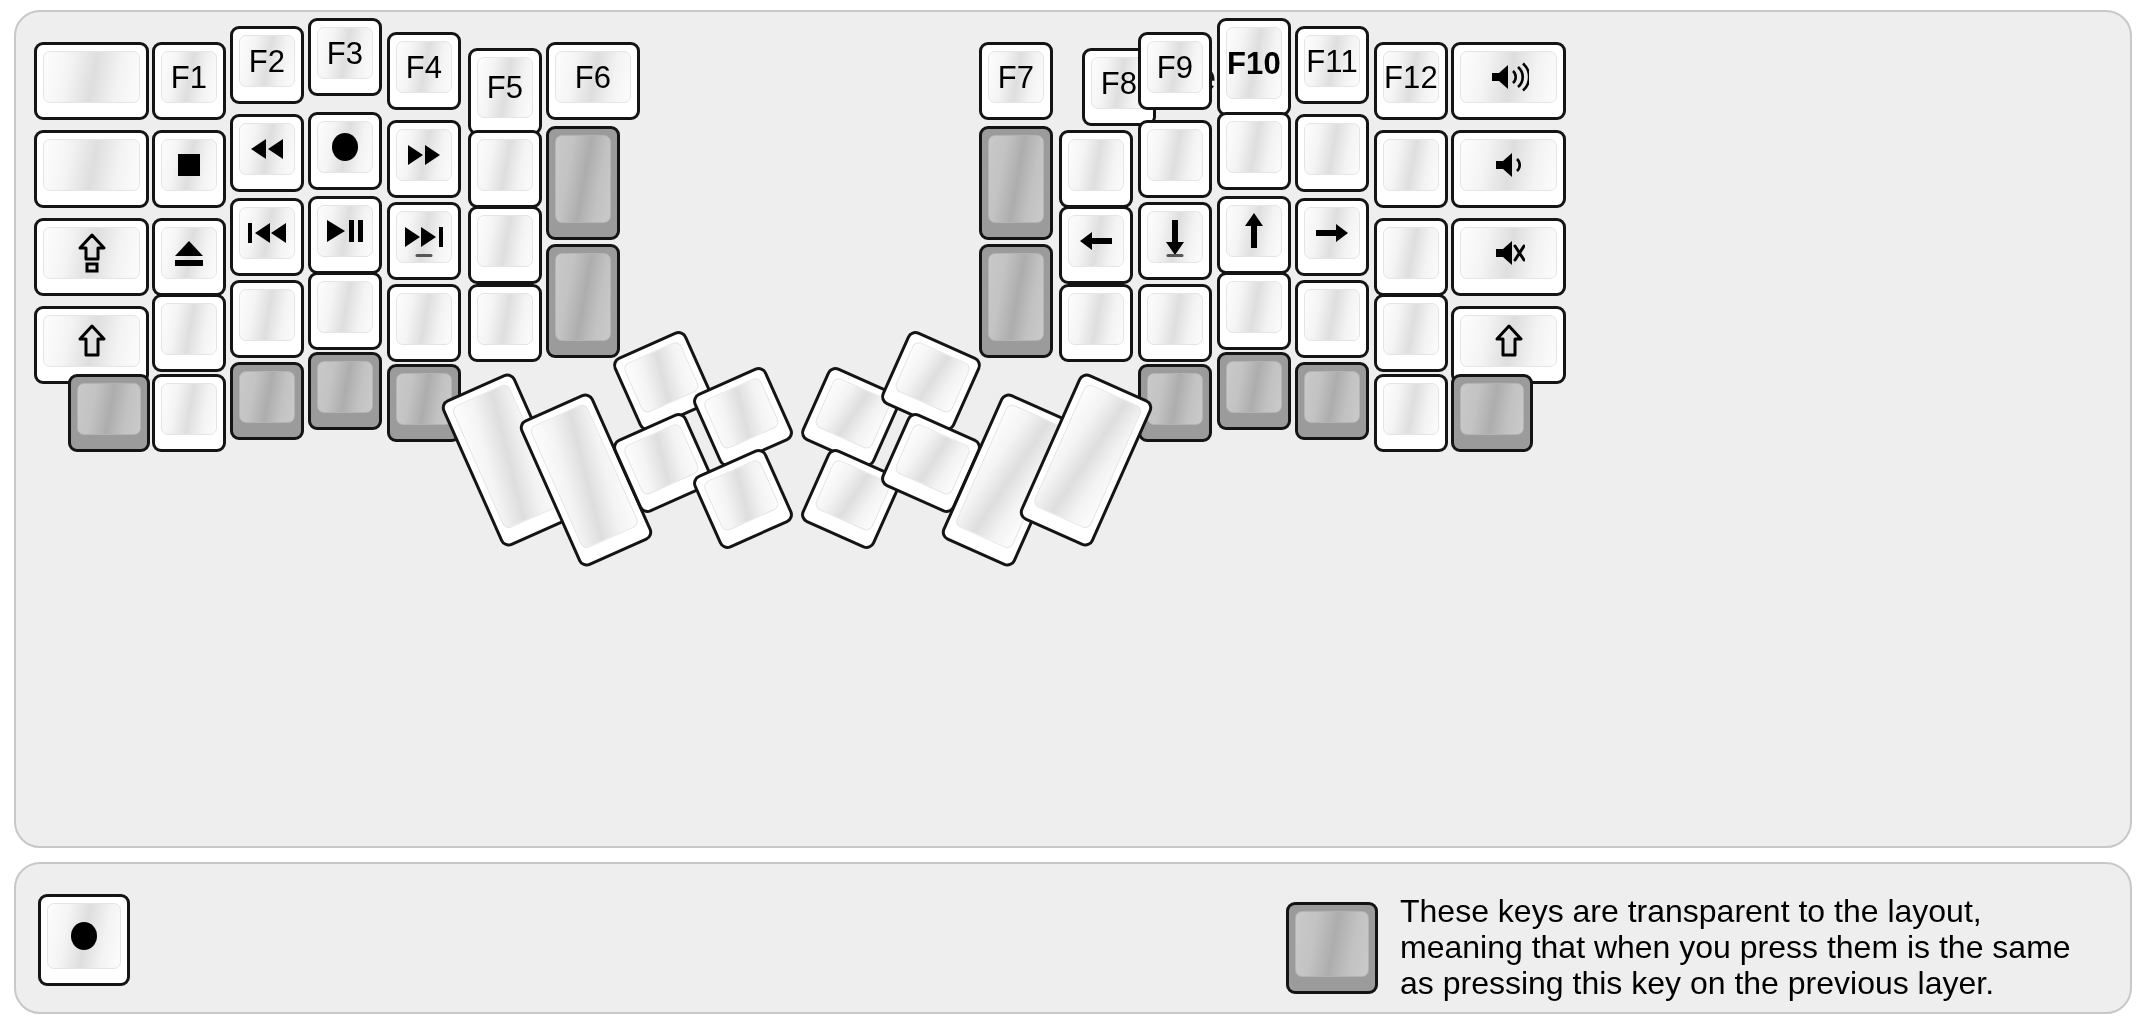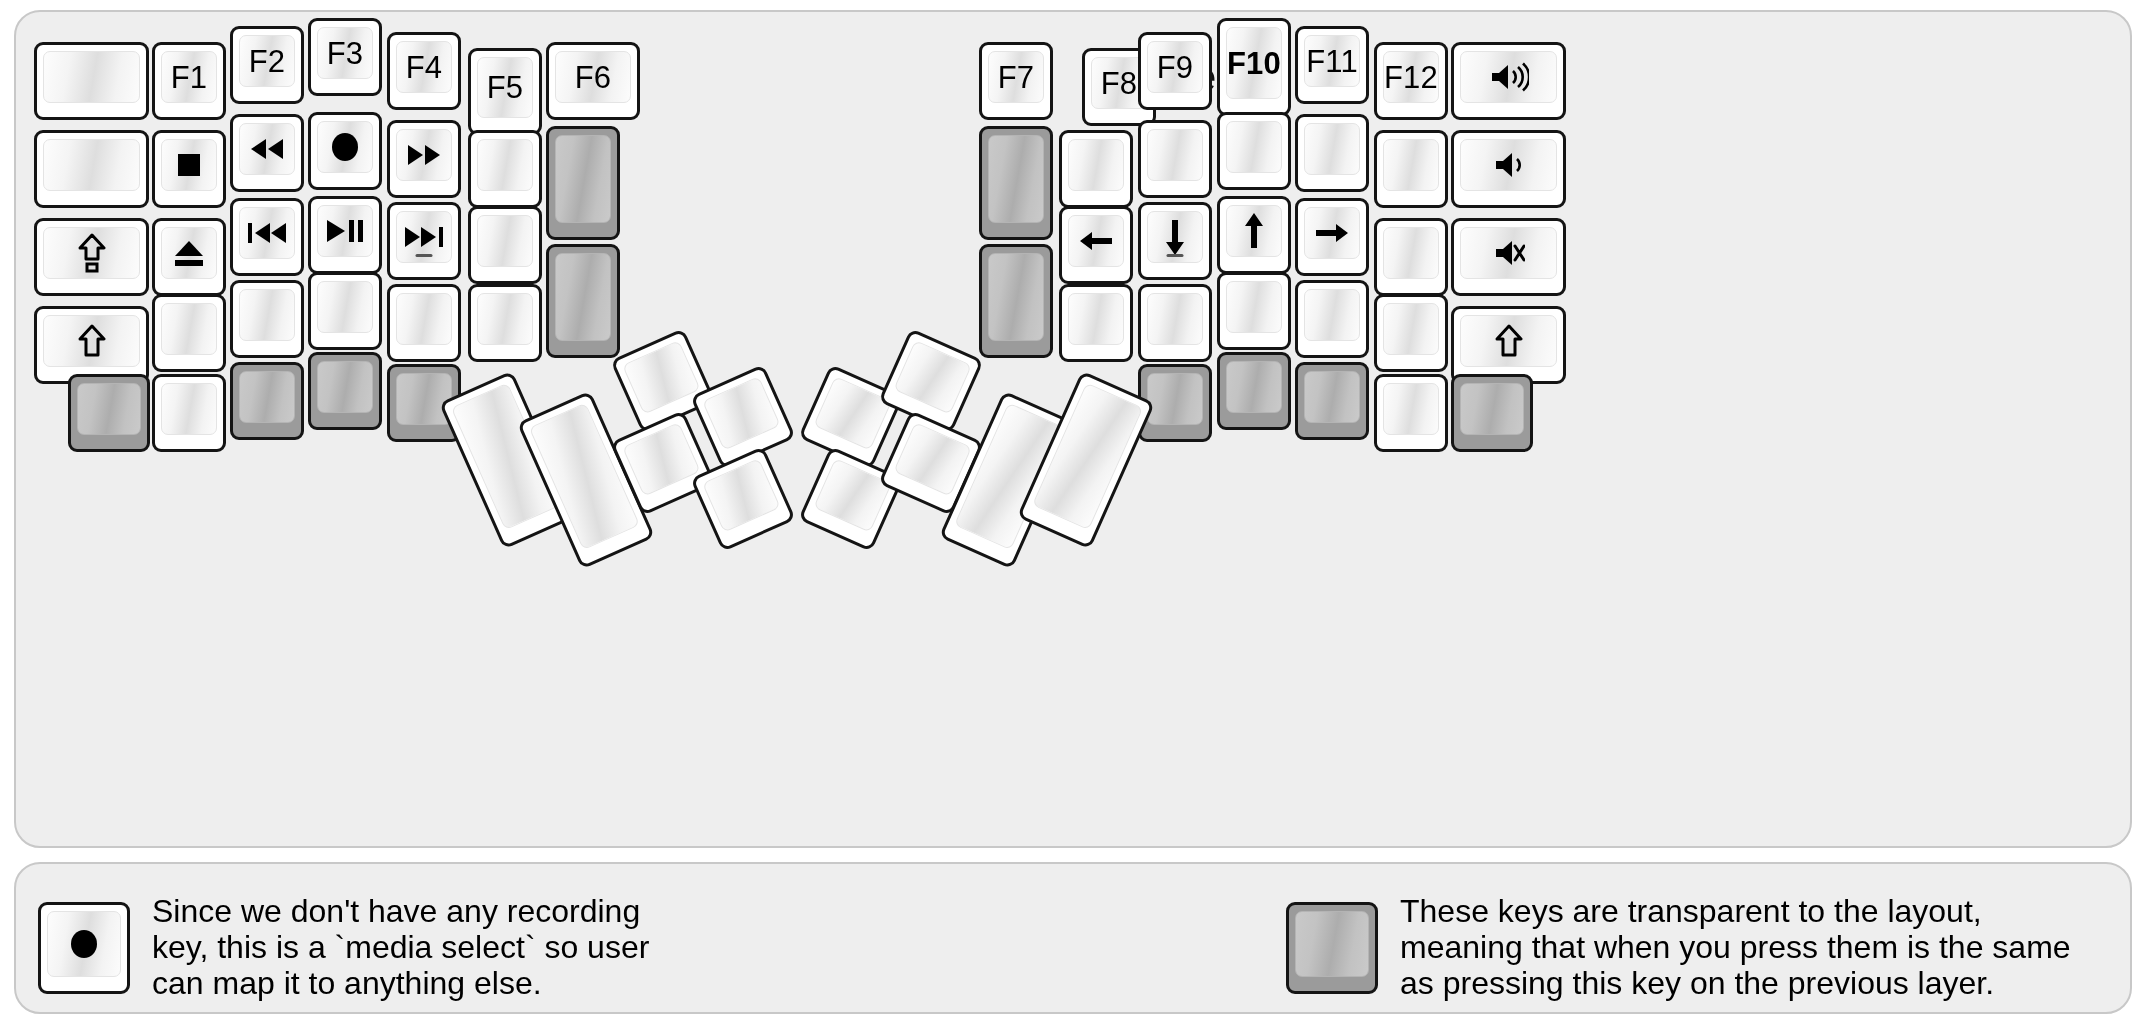--- a/index.html
+++ b/index.html
@@ -511,23 +511,20 @@
           <div class="key" style="left: 0px; top: 0px; width: 92px; height: 92px;">
             <div class="cap">
               <span class="glyph">
                 <svg width="34" height="34" viewBox="0 0 34 34">
                   <ellipse cx="17" cy="17" rx="13" ry="14" fill="#000"></ellipse>
                 </svg>
               </span>
             </div>
           </div>
         </div>
-      <div class="legend-text">Since we don't have any recording
-key, this is a `media select` so user
-can map it to anything else.</div>
     </div>
     <div class="legend-item" id="legend-3">
       <div class="legend-key-wrap">
           <div class="key trans" style="left: 0px; top: 0px; width: 92px; height: 92px;">
             <div class="cap"></div>
           </div>
         </div>
       <div class="legend-text">These keys are transparent to the layout,
 meaning that when you press them is the same
 as pressing this key on the previous layer.</div>

